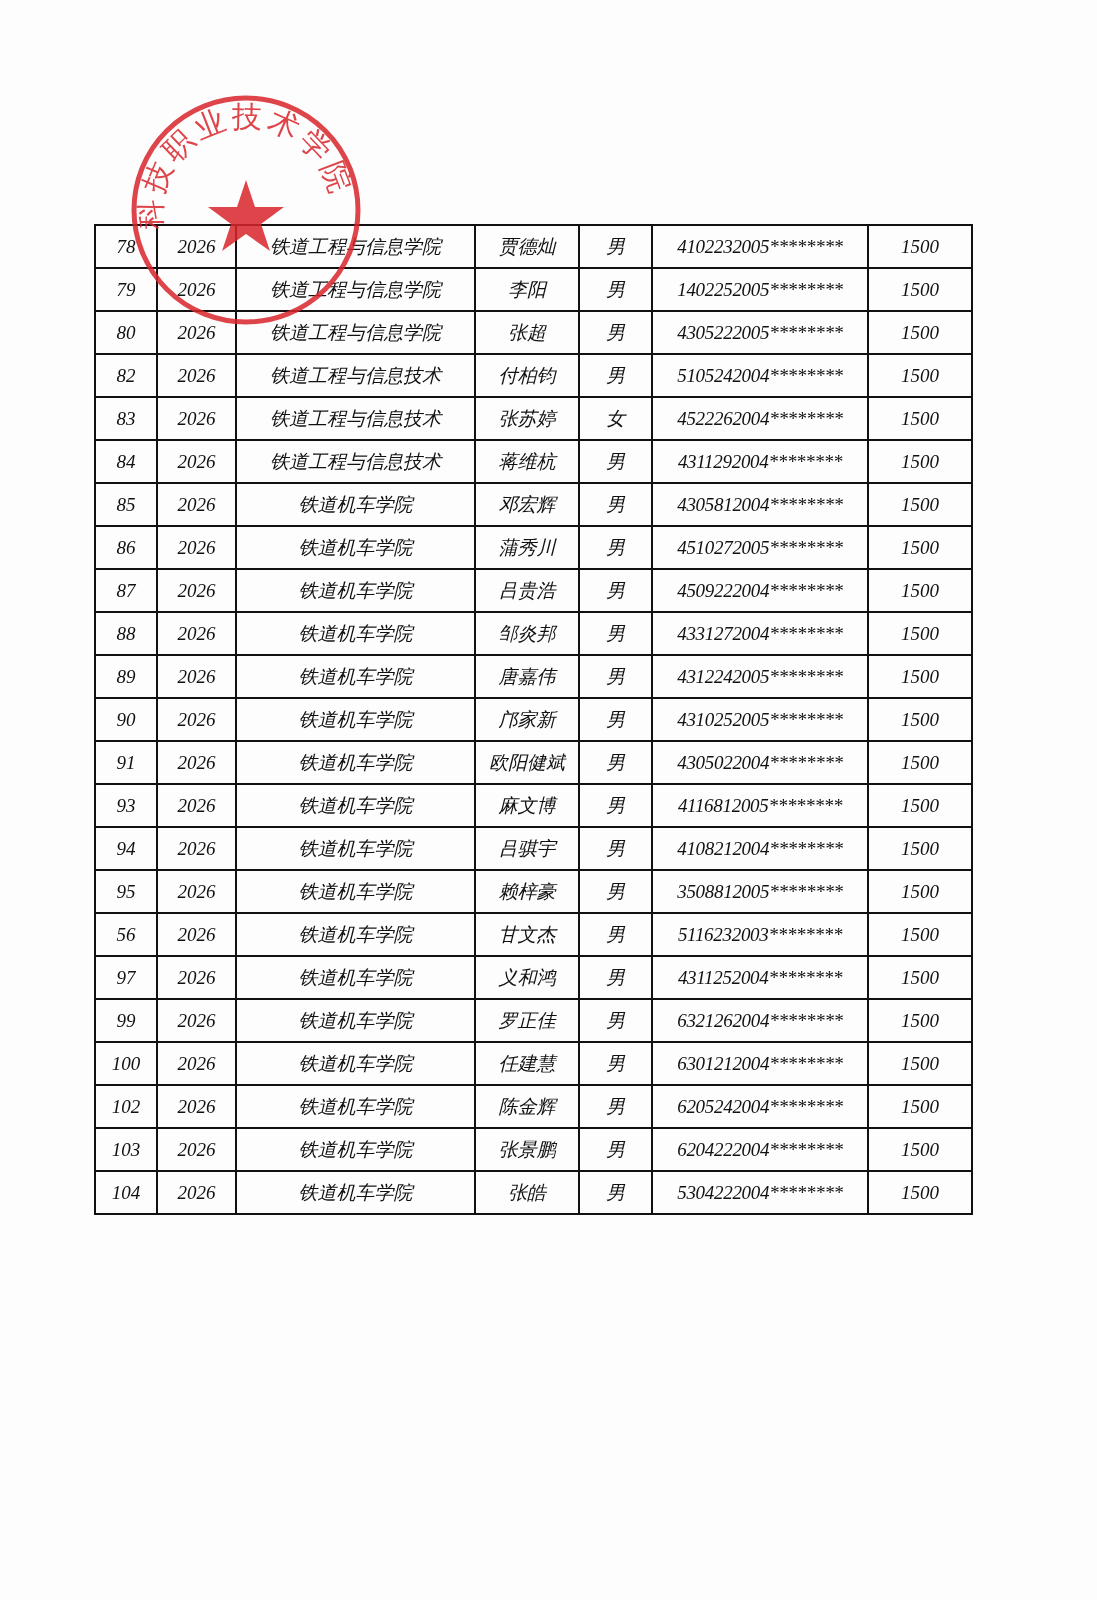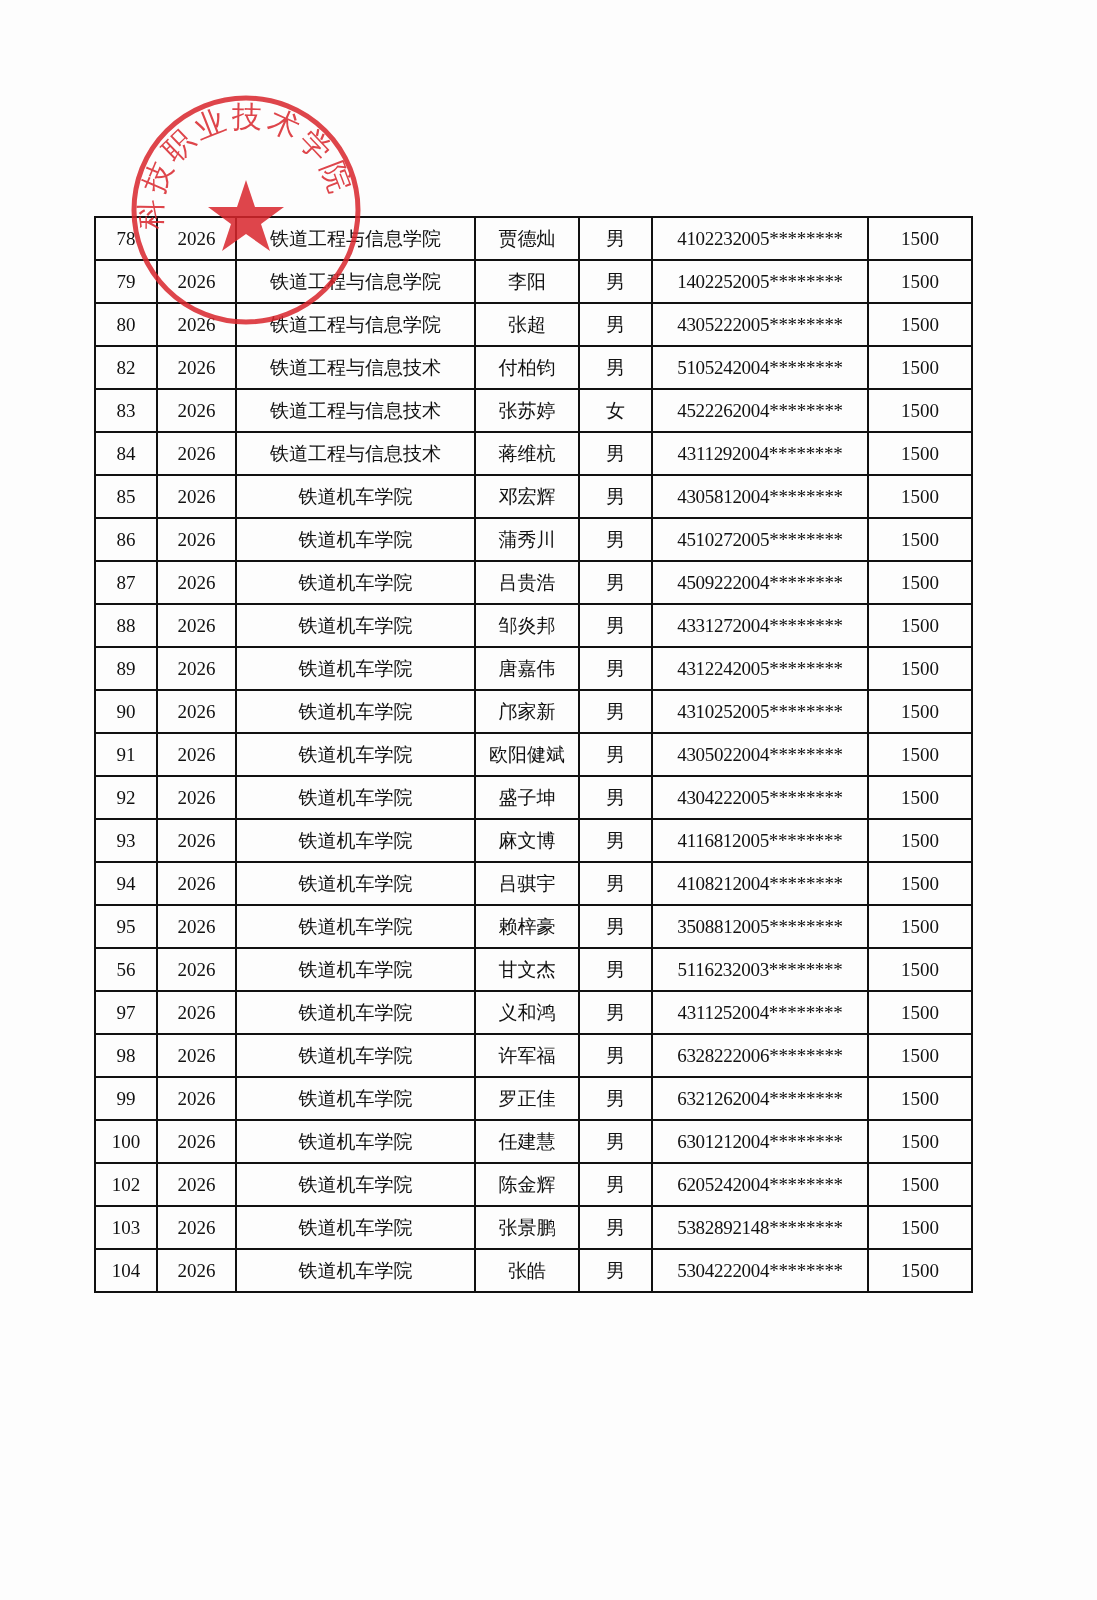--- a/index.html
+++ b/index.html
@@ -1,20 +1,20 @@
 <!DOCTYPE html>
 <html><head>
   <meta charset="utf-8">
   <style>
     html, body { margin: 0; padding: 0; background: #ffffff; }
     body { width: 1097px; height: 1600px; position: relative; overflow: hidden;
            font-family: "DejaVu Serif", "Liberation Serif", serif; color: #111; }
     .page { position: absolute; left: 0; top: 0; width: 1097px; height: 1600px; background: #fdfdfd; }
     .seal { position: absolute; left: 128px; top: 92px; width: 236px; height: 236px; pointer-events: none; opacity: 0.85; z-index: 2; }
-    table.roster { position: absolute; left: 94px; top: 216px; border-collapse: collapse; table-layout: fixed; z-index: 1; }
+    table.roster { position: absolute; left: 94px; top: 224px; border-collapse: collapse; table-layout: fixed; z-index: 1; font-style: italic; }
     table.roster td { border: 2px solid #111; height: 41px; padding: 0; text-align: center; vertical-align: middle;
                       font-size: 19px; line-height: 41px; white-space: nowrap; overflow: hidden; }
     td.c-idx { width: 60px; font-family: "Liberation Serif", serif; font-size: 20px; }
     td.c-year { width: 77px; font-family: "Liberation Serif", serif; font-size: 20px; }
     td.c-college { width: 237px; font-family: "DejaVu Sans", sans-serif; font-size: 19px; }
     td.c-name { width: 102px; font-family: "DejaVu Sans", sans-serif; font-size: 19px; }
     td.c-gender { width: 71px; font-family: "DejaVu Sans", sans-serif; font-size: 19px; }
     td.c-id { width: 214px; font-family: "Liberation Serif", serif; font-size: 20px; letter-spacing: -0.3px; }
     td.c-amount { width: 102px; font-family: "Liberation Serif", serif; font-size: 20px; }
   </style>
@@ -147,29 +147,20 @@
         <tr>
     <td class="c-idx">91</td>
     <td class="c-year">2026</td>
     <td class="c-college">铁道机车学院</td>
     <td class="c-name">欧阳健斌</td>
     <td class="c-gender">男</td>
     <td class="c-id">4305022004********</td>
     <td class="c-amount">1500</td>
   </tr>
         <tr>
-    <td class="c-idx">92</td>
-    <td class="c-year">2026</td>
-    <td class="c-college">铁道机车学院</td>
-    <td class="c-name">盛子坤</td>
-    <td class="c-gender">男</td>
-    <td class="c-id">4304222005********</td>
-    <td class="c-amount">1500</td>
-  </tr>
-        <tr>
     <td class="c-idx">93</td>
     <td class="c-year">2026</td>
     <td class="c-college">铁道机车学院</td>
     <td class="c-name">麻文博</td>
     <td class="c-gender">男</td>
     <td class="c-id">4116812005********</td>
     <td class="c-amount">1500</td>
   </tr>
         <tr>
     <td class="c-idx">94</td>
@@ -201,29 +192,20 @@
         <tr>
     <td class="c-idx">97</td>
     <td class="c-year">2026</td>
     <td class="c-college">铁道机车学院</td>
     <td class="c-name">义和鸿</td>
     <td class="c-gender">男</td>
     <td class="c-id">4311252004********</td>
     <td class="c-amount">1500</td>
   </tr>
         <tr>
-    <td class="c-idx">98</td>
-    <td class="c-year">2026</td>
-    <td class="c-college">铁道机车学院</td>
-    <td class="c-name">许军福</td>
-    <td class="c-gender">男</td>
-    <td class="c-id">6328222006********</td>
-    <td class="c-amount">1500</td>
-  </tr>
-        <tr>
     <td class="c-idx">99</td>
     <td class="c-year">2026</td>
     <td class="c-college">铁道机车学院</td>
     <td class="c-name">罗正佳</td>
     <td class="c-gender">男</td>
     <td class="c-id">6321262004********</td>
     <td class="c-amount">1500</td>
   </tr>
         <tr>
     <td class="c-idx">100</td>
@@ -242,21 +224,21 @@
     <td class="c-gender">男</td>
     <td class="c-id">6205242004********</td>
     <td class="c-amount">1500</td>
   </tr>
         <tr>
     <td class="c-idx">103</td>
     <td class="c-year">2026</td>
     <td class="c-college">铁道机车学院</td>
     <td class="c-name">张景鹏</td>
     <td class="c-gender">男</td>
-    <td class="c-id">5382892148********</td>
+    <td class="c-id">6204222004********</td>
     <td class="c-amount">1500</td>
   </tr>
         <tr>
     <td class="c-idx">104</td>
     <td class="c-year">2026</td>
     <td class="c-college">铁道机车学院</td>
     <td class="c-name">张皓</td>
     <td class="c-gender">男</td>
     <td class="c-id">5304222004********</td>
     <td class="c-amount">1500</td>

